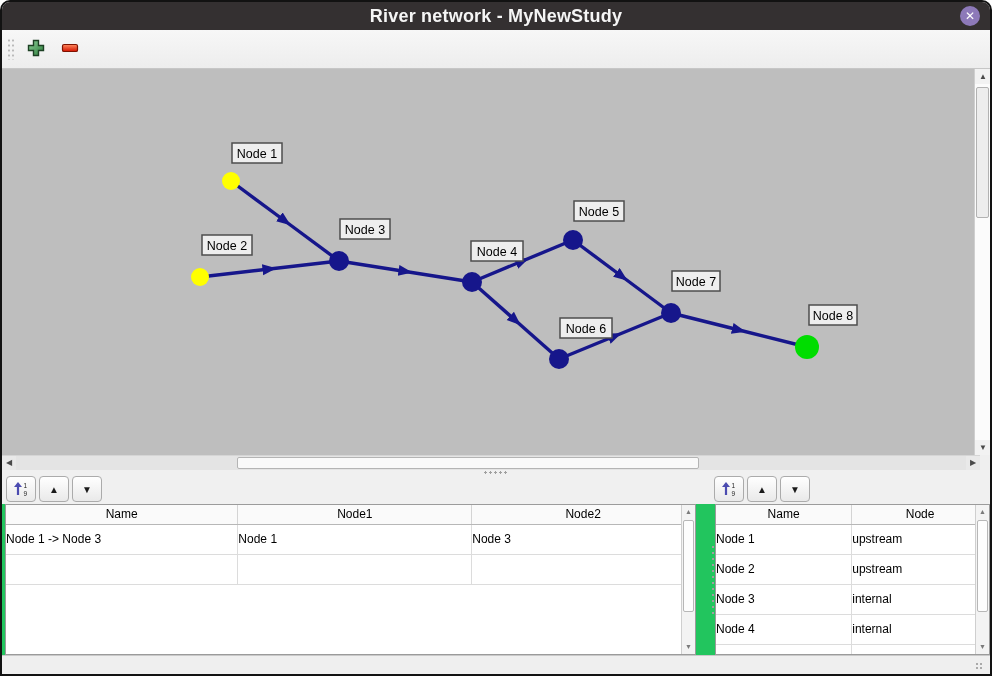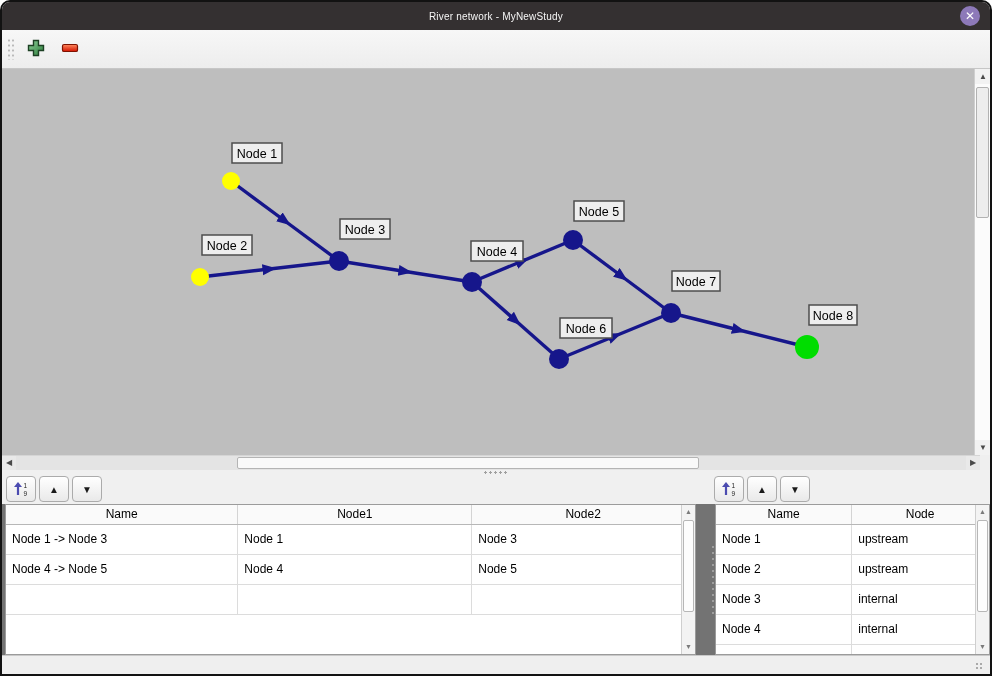--- a/index.html
+++ b/index.html
@@ -7,21 +7,21 @@
   .window{
     position:relative; width:992px; height:676px;
     border:2px solid #121212; border-radius:10px 10px 0 0;
     overflow:hidden; background:#f0f0f0;
   }
   
   .titlebar{
     position:absolute; left:0; top:0; width:988px; height:28px;
     background:#343031; display:flex; align-items:center; justify-content:center;
   }
-  .titlebar .title{ color:#f5f5f5; font-size:10px; font-weight:normal; letter-spacing:.2px; }
+  .titlebar .title{ color:#f5f5f5; font-size:18px; font-weight:bold; letter-spacing:.2px; }
   .close-btn{
     position:absolute; right:10px; top:4px; width:20px; height:20px; border-radius:50%;
     background:#8d79b9; color:#fff; font-size:12px; line-height:20px; text-align:center;
     cursor:default; border:none;
   }
   
   .toolbar{
     position:absolute; left:0; top:28px; width:988px; height:39px;
     background:linear-gradient(#f7f7f7,#ededed); border-bottom:1px solid #c6c6c6;
     display:flex; align-items:center;
@@ -53,32 +53,32 @@
   .splitter-h .dots{ width:26px; height:3px;
     background-image:radial-gradient(circle,#9f9f9f 1px,transparent 1.2px); background-size:5px 3px; }
   
   .btnrow{ position:absolute; left:0; top:473px; width:988px; height:29px; background:#f0f0f0; }
   .btn-group{ position:absolute; top:1px; display:flex; gap:3px; }
   .btn-group.left{ left:4px; } .btn-group.right{ left:712px; }
   .sq-btn{ width:30px; height:26px; border:1px solid #ababab; border-radius:4px;
     background:linear-gradient(#ffffff,#e9e9e9); font-size:10px; color:#1a1a1a;
     display:flex; align-items:center; justify-content:center; }
   
-  .tables{ position:absolute; left:0; top:502px; width:988px; height:151px; background:#737373;
+  .tables{ position:absolute; left:0; top:502px; width:988px; height:151px; background:#22c55e;
     display:flex; }
   .table-widget{ position:relative; background:#fff; border:1px solid #9b9b9b; height:151px;
     overflow:hidden; }
   .table-widget.left{ margin-left:3px; width:691px; }
   .table-widget.right{ margin-left:19px; width:275px; }
   .splitter-v{ position:absolute; left:709px; top:40px; width:4px; height:70px;
     background-image:radial-gradient(circle,#9f9f9f 1px,transparent 1.2px); background-size:4px 6px; }
   table{ border-collapse:collapse; width:100%; table-layout:fixed; font-size:12px; color:#000; }
   th{ height:19px; font-weight:normal; text-align:center; background:#fafafa;
     border-bottom:1px solid #b7b7b7; border-right:1px solid #d4d4d4; font-size:12px; }
-  td{ height:30px; padding-left:6px; border-bottom:1px solid #dcdcdc; border-right:1px solid #dcdcdc;
+  td{ height:30px; border-bottom:1px solid #dcdcdc; border-right:1px solid #dcdcdc;
     background:#fff; overflow:hidden; white-space:nowrap; }
   .table-widget.left col:nth-child(1){ width:228px; }
   .table-widget.left col:nth-child(2){ width:230px; }
   .table-widget.left col:nth-child(3){ width:219px; }
   .table-widget.right col:nth-child(1){ width:130px; }
   .table-widget.right col:nth-child(2){ width:131px; }
   .tv-scroll{ position:absolute; right:0; top:0; width:14px; height:149px; background:#f3f3f3;
     border-left:1px solid #cfcfcf; }
   .tv-scroll .sb-btn{ position:absolute; width:13px; height:14px; border:none; background:#f3f3f3;
     color:#7a7a7a; font-size:7px; line-height:14px; text-align:center; left:0; }
@@ -255,25 +255,20 @@
               <th>Node2</th>
             </tr>
           </thead>
         <tbody>
             <tr>
               <td>Node 1 -&gt; Node 3</td>
               <td>Node 1</td>
               <td>Node 3</td>
             </tr>
             <tr>
-              <td>Node 4 -&gt; Node 5</td>
-              <td>Node 4</td>
-              <td>Node 5</td>
-            </tr>
-            <tr>
               <td></td>
               <td></td>
               <td></td>
             </tr>
           </tbody>
       </table>
       <div class="tv-scroll">
         <button class="sb-btn" style="top:0;">▲</button>
         <div class="tv-thumb"></div>
         <button class="sb-btn" style="bottom:0;">▼</button>

